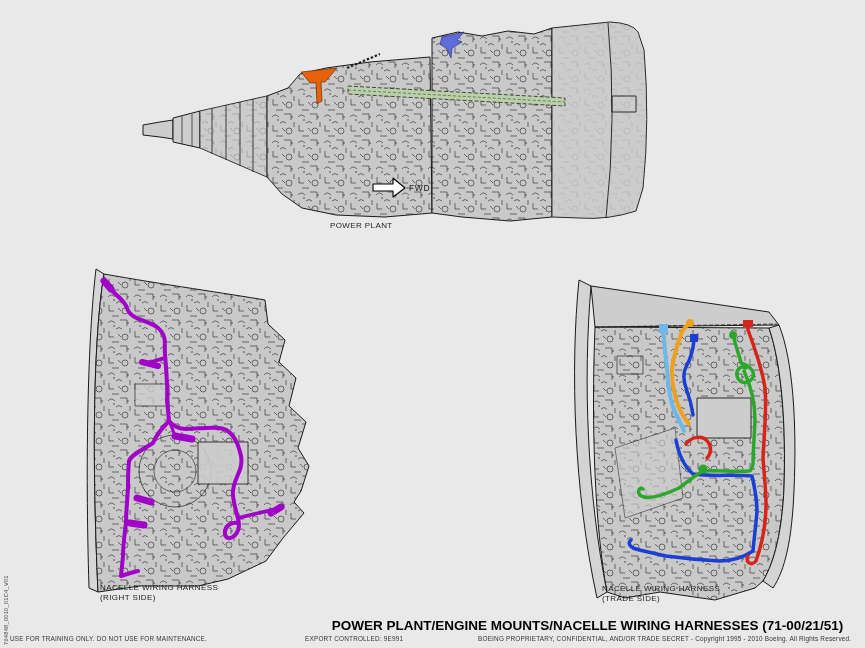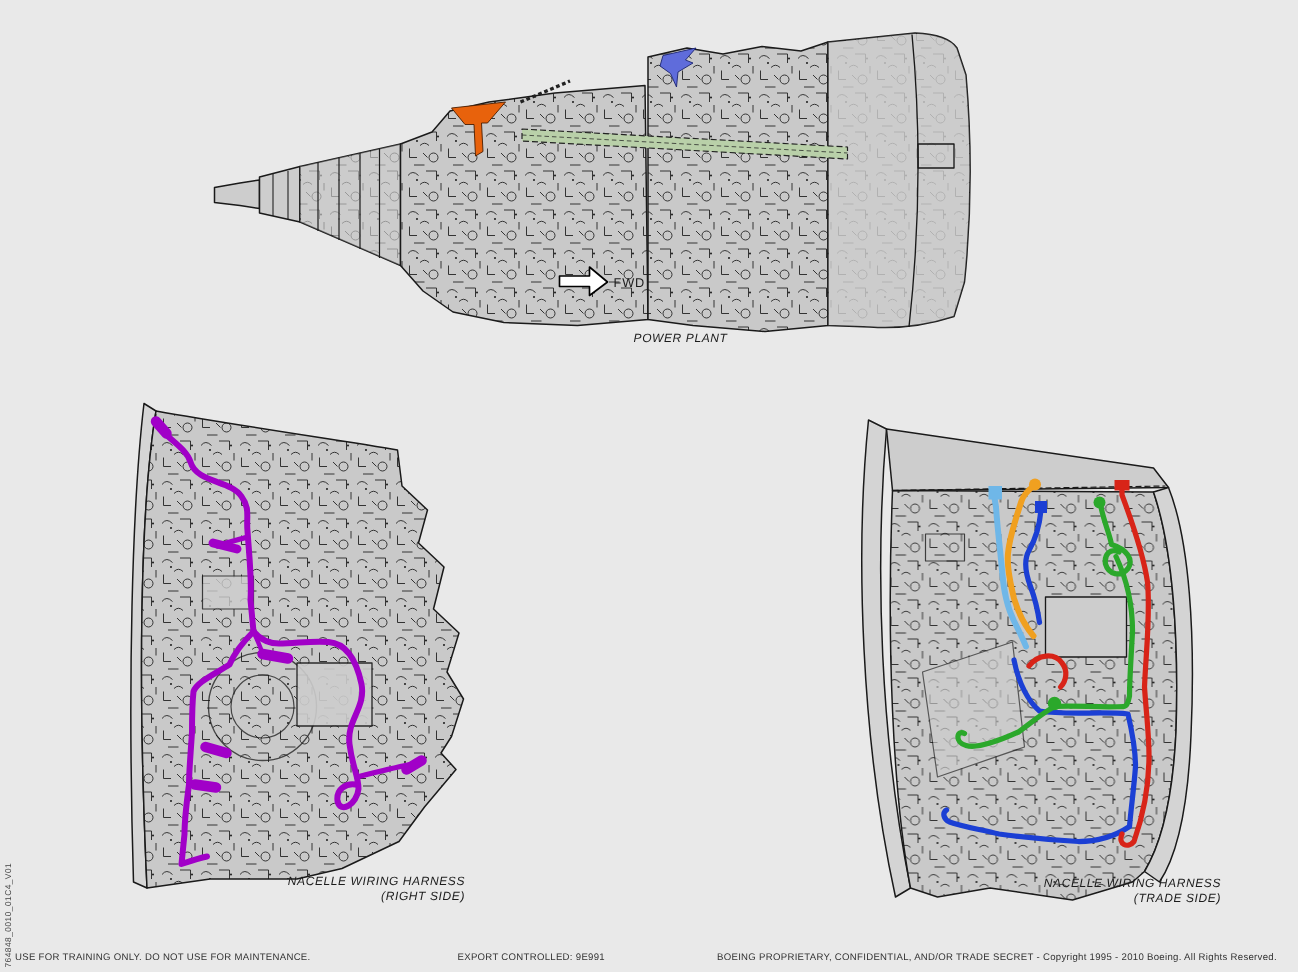--- a/index.html
+++ b/index.html
@@ -11,24 +11,23 @@
     overflow:hidden;
     color:#111;
   }
   .stage{position:absolute;left:0;top:0;width:717px;height:648px;}
   .abs{position:absolute;}
   svg{display:block;}
   .caption{
     font-size:8px;
     letter-spacing:.4px;
     color:#1c1c1c;
-    text-align:right;
+    text-align:left;
     line-height:10px;
     white-space:nowrap;
-    font-style:italic;
   }
   .fwd-label{
     font-size:8.5px;
     letter-spacing:.6px;
     color:#1c1c1c;
   }
   .doc-title{
     font-size:13.5px;
     font-weight:bold;
     color:#000;
@@ -205,19 +204,20 @@
       <rect x="178" y="52" width="10" height="7" fill="#d82418"></rect>
       <circle cx="168" cy="67" r="4" fill="#2ba82b"></circle>
       <circle cx="138" cy="201" r="4.5" fill="#2ba82b"></circle>
     </g>
   </svg>
   <div class="abs caption" style="left:602px;top:584px;width:212px;">
     <div>NACELLE WIRING HARNESS</div>
     <div>(TRADE SIDE)</div>
   </div>
 
+  <div class="abs doc-title" style="left:330px;top:618px;width:515px;">POWER PLANT/ENGINE MOUNTS/NACELLE WIRING HARNESSES (71-00/21/51)</div>
 
   <div class="abs footnote" style="left:10px;top:635px;">USE FOR TRAINING ONLY. DO NOT USE FOR MAINTENANCE.</div>
   <div class="abs footnote" style="left:305px;top:635px;">EXPORT CONTROLLED: 9E991</div>
   <div class="abs footnote" style="left:478px;top:635px;">BOEING PROPRIETARY, CONFIDENTIAL, AND/OR TRADE SECRET - Copyright 1995 - 2010 Boeing. All Rights Reserved.</div>
 
   <div class="abs figure-id" style="left:3px;top:645px;">764848_0010_01C4_V01</div>
 </div>
 
 </body></html>

